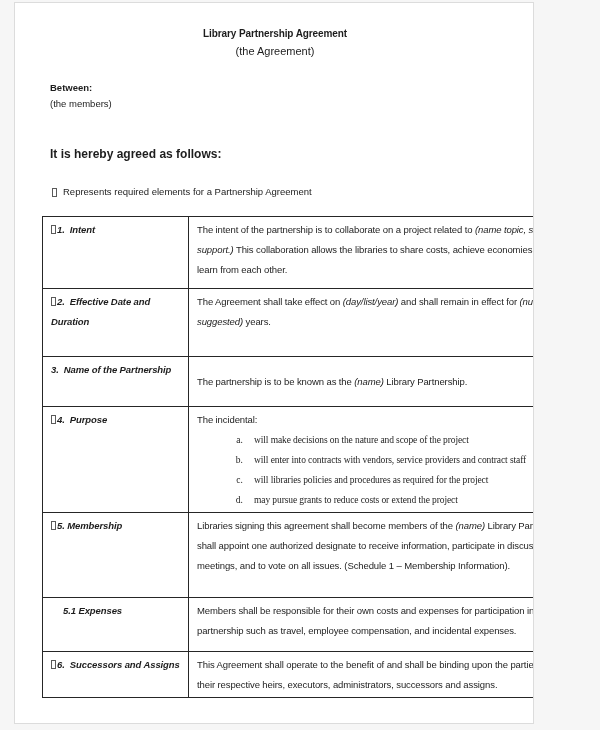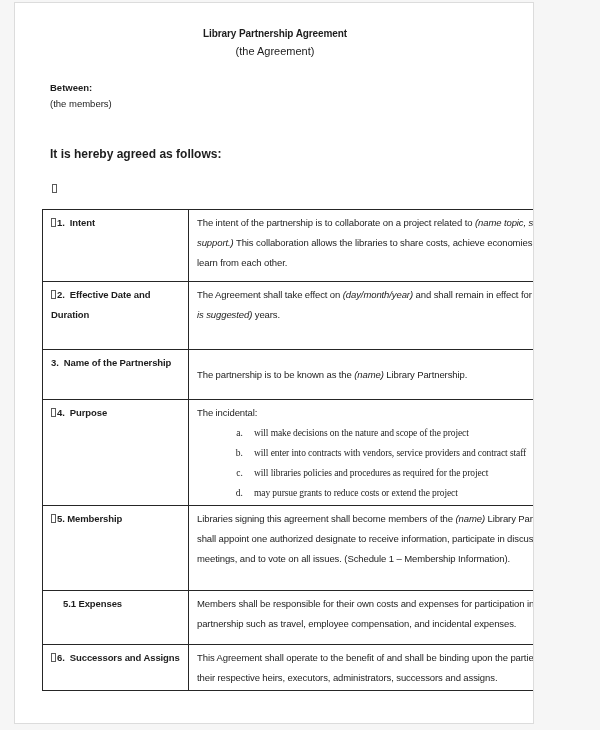--- a/index.html
+++ b/index.html
@@ -30,21 +30,21 @@
     border-collapse:collapse;table-layout:fixed;
     margin-left:27px;width:547px;
   }
   .t-main{margin-top:16px;}
   col.c-label{width:146px;}
   col.c-content{width:401px;}
   .doc-table td{
     border:1px solid #262626;vertical-align:top;
     font-size:9.5px;line-height:20px;letter-spacing:-0.1px;
   }
-  .label-cell{font-weight:bold;padding:3px 6px 2px 8px;}
+  .label-cell{font-weight:bold;padding:3px 6px 2px 8px;font-style:italic;}
   .label-cell.indent{padding-left:20px;}
   .content-cell{padding:3px 0 2px 8px;}
   .content-cell.vcenter{vertical-align:middle;}
   .cell-p{margin:0;}
   .it{font-style:italic;}
   ol.alpha-list{margin:0;padding-left:48px;list-style-type:lower-alpha;}
   ol.alpha-list li{padding-left:9px;font-family:Liberation Serif, serif;}
   
   .t-main tr:nth-child(1) td{height:66px;}
   .t-main tr:nth-child(2) td{height:62px;}
@@ -66,38 +66,39 @@
 
   <div class="between-block">
     <div class="between-label">Between:</div>
     <div>(the members)</div>
   </div>
 
   <div class="agreed-line">It is hereby agreed as follows:</div>
 
   <div class="legend-line">
     <span class="box-glyph"></span>
+    <span>Represents required elements for a Partnership Agreement</span>
   </div>
 
   <table class="doc-table t-main">
     <colgroup>
         <col class="c-label">
         <col class="c-content">
       </colgroup>
     <tbody>
         <tr>
           <td class="label-cell"><span class="box-glyph cell-box"></span><span>1.&nbsp; Intent</span></td>
           <td class="content-cell">
             <p class="cell-p"><span>The intent of the partnership is to collaborate on a project related to </span><span class="it">(name topic, such as:  IT support.)</span><span> This collaboration allows the libraries to share costs, achieve economies of scale, and learn from each other.</span></p>
           </td>
         </tr>
         <tr>
           <td class="label-cell"><span class="box-glyph cell-box"></span><span>2.&nbsp; Effective Date and Duration</span></td>
           <td class="content-cell">
-            <p class="cell-p"><span>The Agreement shall take effect on </span><span class="it">(day/month/year)</span><span> and shall remain in effect for </span><span class="it">(number, two is suggested)</span><span> years.</span></p>
+            <p class="cell-p"><span>The Agreement shall take effect on </span><span class="it">(day/list/year)</span><span> and shall remain in effect for </span><span class="it">(number, two is suggested)</span><span> years.</span></p>
           </td>
         </tr>
         <tr>
           <td class="label-cell"><span>3.&nbsp; Name of the Partnership</span></td>
           <td class="content-cell vcenter">
             <p class="cell-p"><span>The partnership is to be known as the </span><span class="it">(name)</span><span> Library Partnership.</span></p>
           </td>
         </tr>
         <tr>
           <td class="label-cell"><span class="box-glyph cell-box"></span><span>4.&nbsp; Purpose</span></td>

